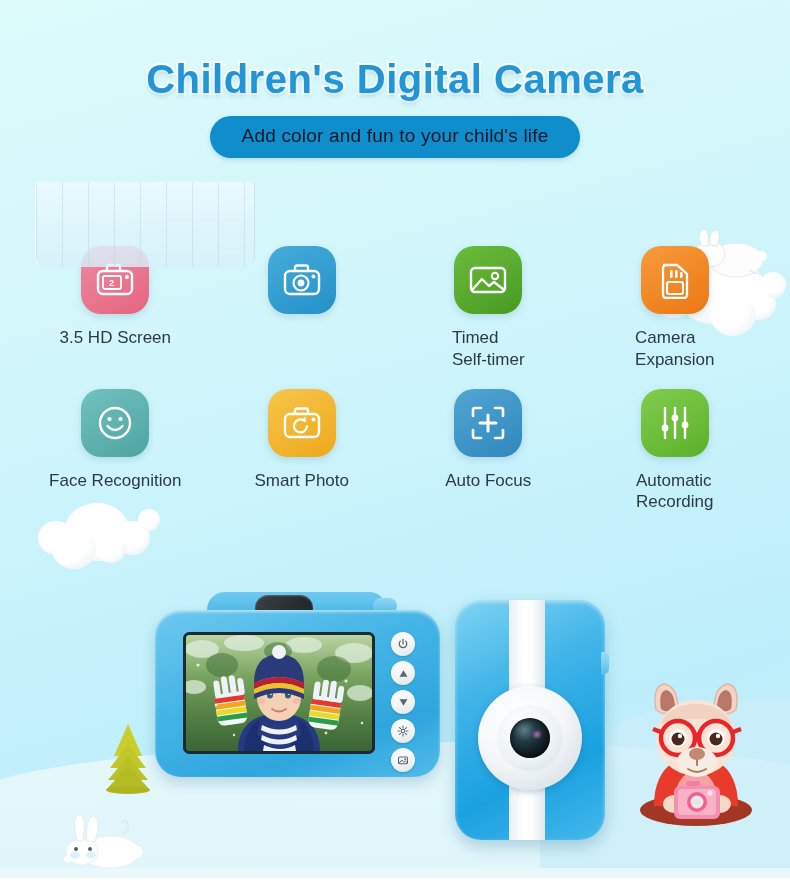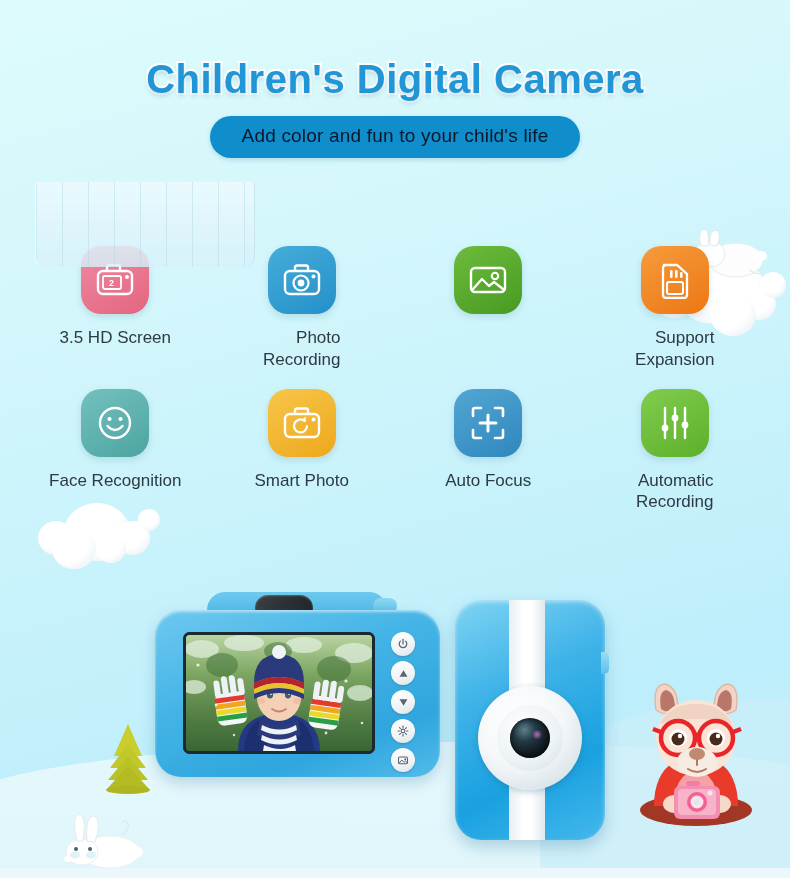--- a/index.html
+++ b/index.html
@@ -106,21 +106,21 @@
     display: flex;
     align-items: center;
     justify-content: center;
     box-shadow: 0 3px 7px rgba(60,110,140,.18);
   }
   .feature-tile svg { display: block; }
   .feature-label {
     margin-top: 13px;
     font-size: 17px;
     color: #2d3a44;
-    text-align: right;
+    text-align: left;
     line-height: 1.28;
     max-width: 140px;
     white-space: pre-line;
   }
 
   
   .cloud { position: absolute; pointer-events: none; }
   .puff {
     position: absolute;
     border-radius: 50%;
@@ -330,45 +330,45 @@
     <div class="feature">
       <div class="feature-tile" style="background:linear-gradient(150deg,#46add9,#2490c9);">
         <svg width="40" height="34" viewBox="0 0 40 34">
           <rect x="3" y="8" width="34" height="23" rx="5" fill="none" stroke="#fff" stroke-width="2.4"></rect>
           <path d="M13 8 v-3.5 a2 2 0 0 1 2-2 h9 a2 2 0 0 1 2 2 v3.5" fill="none" stroke="#fff" stroke-width="2.4"></path>
           <circle cx="19" cy="20" r="7.5" fill="none" stroke="#fff" stroke-width="2.2"></circle>
           <circle cx="19" cy="20" r="3.4" fill="#fff"></circle>
           <circle cx="31.5" cy="13.5" r="2" fill="#fff"></circle>
         </svg>
       </div>
-      <div class="feature-label">Photo
-Recording</div>
     </div>
 
     <div class="feature">
       <div class="feature-tile" style="background:linear-gradient(150deg,#6cbc3c,#479a22);">
         <svg width="40" height="32" viewBox="0 0 40 32">
           <rect x="3" y="4" width="34" height="24" rx="4" fill="none" stroke="#fff" stroke-width="2.4"></rect>
           <circle cx="27" cy="12" r="3.2" fill="none" stroke="#fff" stroke-width="2.1"></circle>
           <path d="M5 25 l9-10 l7 7 l5-4 l9 7" fill="none" stroke="#fff" stroke-width="2.3" stroke-linejoin="round" stroke-linecap="round"></path>
         </svg>
       </div>
+      <div class="feature-label">Timed
+Self-timer</div>
     </div>
 
     <div class="feature">
       <div class="feature-tile" style="background:linear-gradient(150deg,#f79b3c,#ec7713);">
         <svg width="32" height="38" viewBox="0 0 32 38">
           <path d="M4 4 h14 l10 9 v21 a3 3 0 0 1 -3 3 h-18 a3 3 0 0 1 -3 -3 v-27 a3 3 0 0 1 3 -3 z" fill="none" stroke="#fff" stroke-width="2.3"></path>
           <rect x="11" y="9" width="2.6" height="8" rx="1.2" fill="#fff"></rect>
           <rect x="16" y="9" width="2.6" height="8" rx="1.2" fill="#fff"></rect>
           <rect x="21" y="11" width="2.6" height="6" rx="1.2" fill="#fff"></rect>
           <rect x="8" y="21" width="16" height="12" rx="2" fill="none" stroke="#fff" stroke-width="2.1"></rect>
         </svg>
       </div>
-      <div class="feature-label">Support
+      <div class="feature-label">Camera
 Expansion</div>
     </div>
 
     <div class="feature">
       <div class="feature-tile" style="background:linear-gradient(150deg,#73c1be,#4da4a1);">
         <svg width="38" height="38" viewBox="0 0 38 38">
           <circle cx="19" cy="19" r="15" fill="none" stroke="#fff" stroke-width="2.4"></circle>
           <circle cx="13.5" cy="15" r="2.1" fill="#fff"></circle>
           <circle cx="24.5" cy="15" r="2.1" fill="#fff"></circle>
           <path d="M11.5 22 q7.5 8 15 0" fill="none" stroke="#fff" stroke-width="2.4" stroke-linecap="round"></path>

